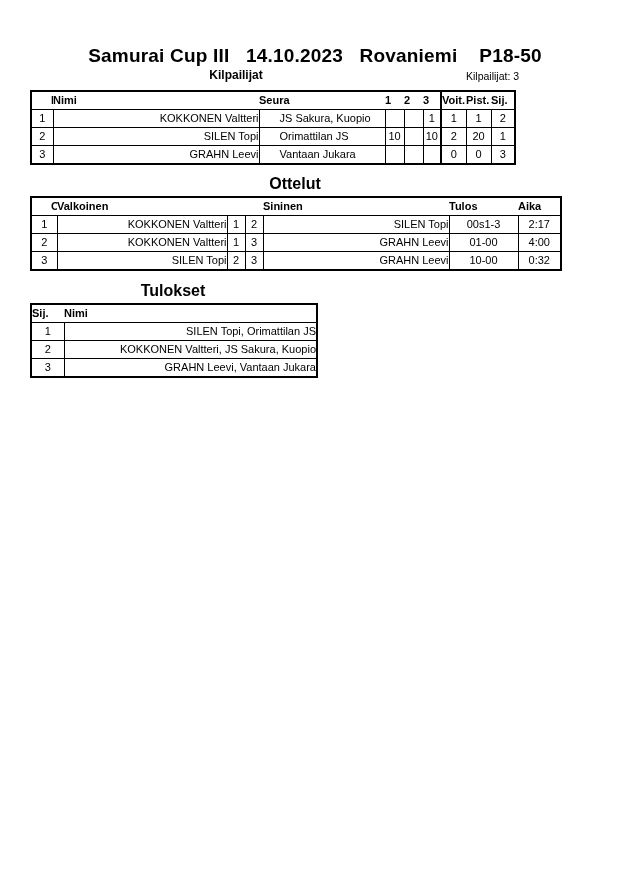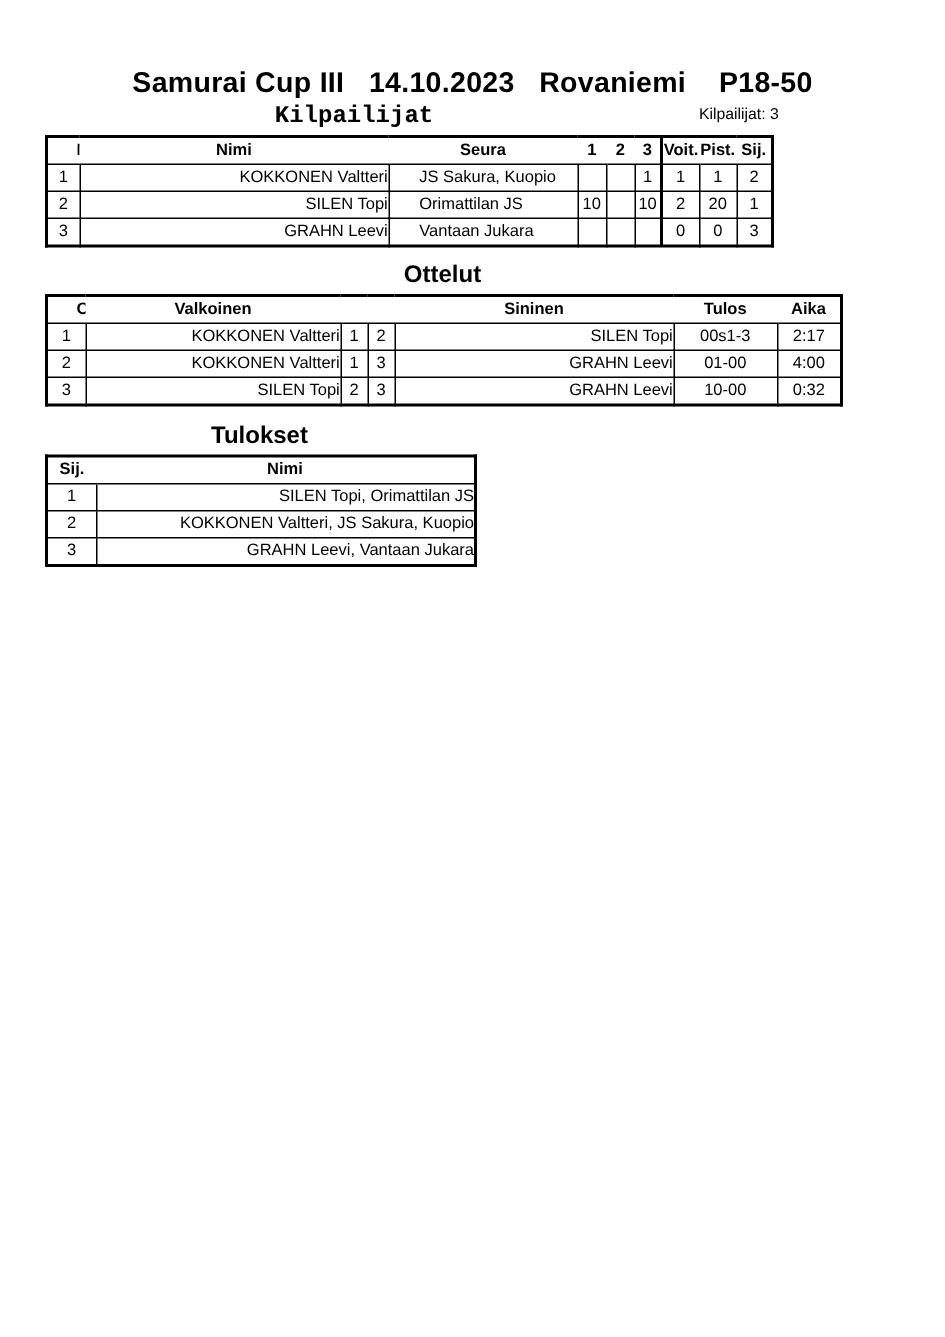--- a/index.html
+++ b/index.html
@@ -10,21 +10,21 @@
     position:relative;
     -webkit-font-smoothing:antialiased;
   }
   .page-title {
     position:absolute; top:45px; left:0; width:630px;
     text-align:center; font-size:19px; font-weight:bold;
     white-space:pre; letter-spacing:0.2px;
   }
   .sub-title {
     position:absolute; top:68px; left:30px; width:412px;
-    text-align:center; font-size:16px; font-weight:bold;font-family:Liberation Mono, monospace;
+    text-align:center; font-size:12px; font-weight:bold;
   }
   .competitor-count {
     position:absolute; top:70px; left:466px; width:131px;
     text-align:left; font-size:10.5px;
   }
   .section-title {
     position:absolute; text-align:center; font-size:16px; font-weight:bold;
   }
   #ottelut-title  { top:175px; left:30px; width:530px; }
   #tulokset-title { top:282px; left:30px; width:286px; }
@@ -39,21 +39,21 @@
   #t1 { top:90px;  left:30px; width:484px; }
   #t2 { top:196px; left:30px; width:530px; }
   #t3 { top:303px; left:30px; width:286px; }
 
   th, td {
     padding:0; height:17px; vertical-align:middle;
     overflow:hidden; white-space:nowrap;
   }
   thead th {
     border-bottom:1px solid #000;
-    font-weight:bold; text-align:center;
+    font-weight:bold; text-align:left;
   }
   tbody td { border:1px solid #000; }
   .thick-left { border-left:2px solid #000 !important; }
   .al { text-align:right; padding-left:4px; }
   .al4 { text-align:left; padding-left:20px; }
   .ac { text-align:center; }
   .hflush { text-align:right; padding-left:19px; }
 </style>
 </head>
 <body>

